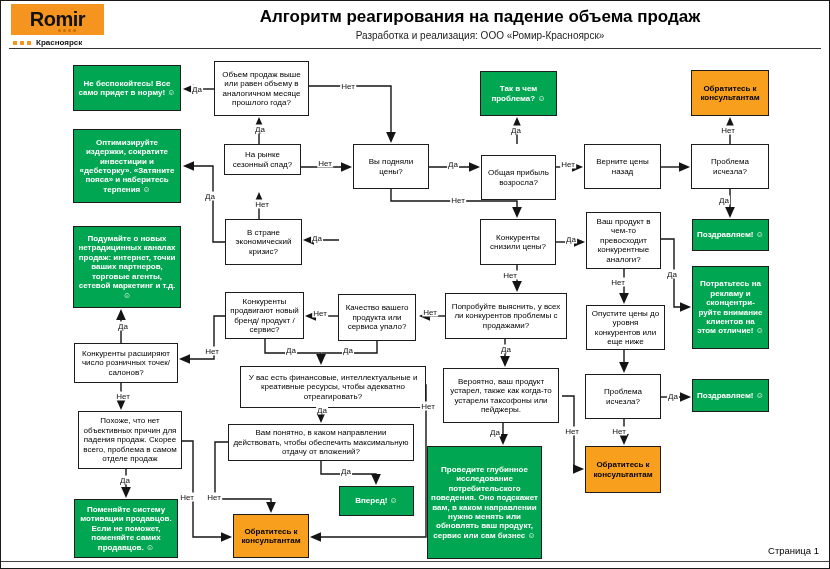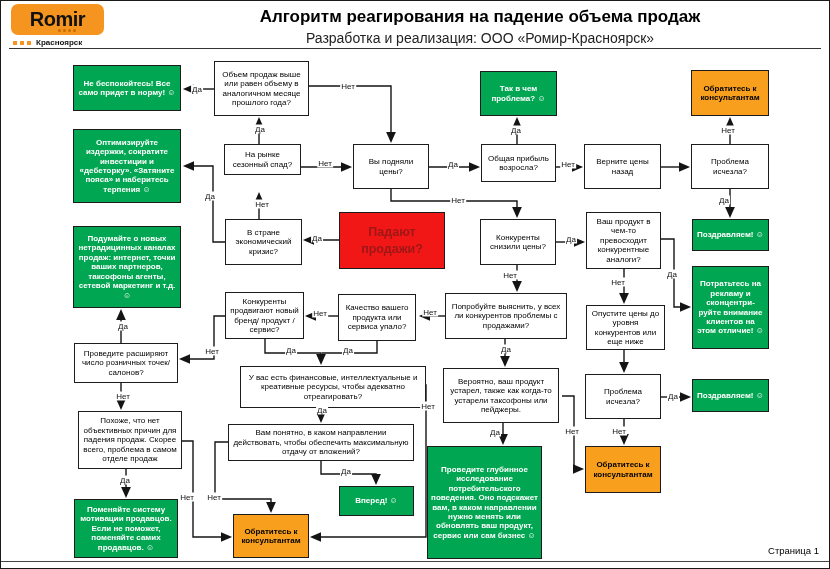--- a/index.html
+++ b/index.html
@@ -4,32 +4,32 @@
 <style>
   html,body{margin:0;padding:0;background:#fff;}
   .page{
     position:relative; width:830px; height:569px; overflow:hidden;
     box-sizing:border-box; border:1px solid #1a1a1a; background:#fff;
     font-family:"Liberation Sans", sans-serif;
   }
   
   .logo{
     position:absolute; left:10px; top:3px; width:93px; height:31px;
-    background:#F5941E; border-radius:7px; display:flex; align-items:center; justify-content:center;
+    background:#F5941E; border-radius:0; display:flex; align-items:center; justify-content:center;
   }
   .logo-text{ font-weight:bold; font-size:20px; color:#111; letter-spacing:-0.5px; }
   .logo-dots{ position:absolute; left:47px; bottom:3px; display:flex; gap:2px; }
   .logo-dots i{ width:3px; height:3px; background:#c86e00; border-radius:50%; }
   .city-row{ position:absolute; left:12px; top:37px; display:flex; align-items:center; gap:3px; }
   .city-row i{ width:4px; height:4px; background:#F5941E; display:inline-block; }
   .city-text{ font-weight:bold; font-size:8px; color:#111; margin-left:2px; }
   .title{ position:absolute; left:140px; right:10px; top:6px; text-align:center;
           font-weight:bold; font-size:17px; color:#000; }
   .subtitle{ position:absolute; left:140px; right:10px; top:29px; text-align:center;
-          font-size:14px; color:#222; }
+          font-size:10px; color:#222; }
   .hrule{ position:absolute; left:8px; right:8px; top:47px; border-top:1.5px solid #333; }
   .frule{ position:absolute; left:0px; right:0px; top:560px; border-top:1px solid #444; }
   .pagenum{ position:absolute; right:10px; top:544px; font-size:9.5px; color:#000; }
 
   
   .node{
     position:absolute; box-sizing:border-box; background:#fff; color:#000;
     border:1.5px solid #1c1c1c; display:flex; align-items:center; justify-content:center;
     text-align:center; font-size:8px; line-height:1.18; padding:2px 3px;
   }
@@ -113,36 +113,35 @@
     <polyline points="561,395 573,395 573,468 581,468" marker-end="url(#ah)"></polyline>
     <polyline points="502,422 502,442" marker-end="url(#ah)"></polyline>
   </svg>
 
   <div class="node green" style="left:72px;top:64px;width:108px;height:46px">Не беспокойтесь! Все само придет в норму! ☺</div>
   <div class="node" style="left:213px;top:60px;width:95px;height:55px">Объем продаж выше или равен объему в аналогичном месяце прошлого года?</div>
   <div class="node green" style="left:479px;top:70px;width:77px;height:45px">Так в чем проблема? ☺</div>
   <div class="node orange" style="left:690px;top:69px;width:78px;height:46px">Обратитесь к консультантам</div>
   <div class="node" style="left:223px;top:143px;width:77px;height:31px">На рынке сезонный спад?</div>
   <div class="node" style="left:352px;top:143px;width:76px;height:45px">Вы подняли цены?</div>
-  <div class="node" style="left:480px;top:143px;width:75px;height:38px">Общая прибыль возросла?</div>
+  <div class="node" style="left:480px;top:154px;width:75px;height:45px">Общая прибыль возросла?</div>
   <div class="node" style="left:583px;top:143px;width:77px;height:45px">Верните цены назад</div>
   <div class="node" style="left:690px;top:143px;width:78px;height:45px">Проблема исчезла?</div>
   <div class="node green" style="left:72px;top:128px;width:108px;height:74px">Оптимизируйте издержки, сократите инвестиции и «дебеторку». «Затяните пояса» и наберитесь терпения ☺</div>
   <div class="node" style="left:224px;top:218px;width:77px;height:46px">В стране экономический кризис?</div>
-  <div class="node start" style="left:338px;top:211px;width:106px;height:57px">Падают продажи?</div>
   <div class="node" style="left:479px;top:218px;width:76px;height:46px">Конкуренты снизили цены?</div>
   <div class="node" style="left:585px;top:211px;width:75px;height:57px">Ваш продукт в чем-то превосходит конкурентные аналоги?</div>
   <div class="node green" style="left:691px;top:218px;width:77px;height:32px">Поздравляем! ☺</div>
-  <div class="node green" style="left:72px;top:225px;width:108px;height:82px">Подумайте о новых нетрадицинных каналах продаж: интернет, точки ваших партнеров, таксофоны агенты, сетевой маркетинг и т.д. ☺</div>
+  <div class="node green" style="left:72px;top:225px;width:108px;height:82px">Подумайте о новых нетрадицинных каналах продаж: интернет, точки ваших партнеров, торговые агенты, сетевой маркетинг и т.д. ☺</div>
   <div class="node green" style="left:691px;top:265px;width:77px;height:83px">Потратьтесь на рекламу и сконцентри-руйте внимание клиентов на этом отличие! ☺</div>
   <div class="node" style="left:224px;top:291px;width:79px;height:47px">Конкуренты продвигают новый бренд/ продукт / сервис?</div>
   <div class="node" style="left:337px;top:293px;width:78px;height:47px">Качество вашего продукта или сервиса упало?</div>
   <div class="node" style="left:444px;top:292px;width:122px;height:46px">Попробуйте выяснить, у всех ли конкурентов проблемы с продажами?</div>
   <div class="node" style="left:585px;top:304px;width:79px;height:45px">Опустите цены до уровня конкурентов или еще ниже</div>
-  <div class="node" style="left:73px;top:342px;width:104px;height:40px">Проведите расширяют число розничных точек/ салонов?</div>
+  <div class="node" style="left:73px;top:342px;width:104px;height:40px">Конкуренты расширяют число розничных точек/ салонов?</div>
   <div class="node" style="left:239px;top:365px;width:186px;height:42px">У вас есть финансовые, интеллектуальные и креативные ресурсы, чтобы адекватно отреагировать?</div>
   <div class="node" style="left:442px;top:367px;width:116px;height:55px">Вероятно, ваш продукт устарел, также как когда-то устарели таксофоны или пейджеры.</div>
   <div class="node" style="left:584px;top:373px;width:76px;height:45px">Проблема исчезла?</div>
   <div class="node green" style="left:691px;top:378px;width:77px;height:33px">Поздравляем! ☺</div>
   <div class="node" style="left:77px;top:410px;width:104px;height:58px">Похоже, что нет объективных причин для падения продаж. Скорее всего, проблема в самом отделе продаж</div>
   <div class="node" style="left:227px;top:423px;width:186px;height:37px">Вам понятно, в каком направлении действовать, чтобы обеспечить максимальную отдачу от вложений?</div>
   <div class="node orange" style="left:584px;top:445px;width:76px;height:47px">Обратитесь к консультантам</div>
   <div class="node green" style="left:73px;top:498px;width:104px;height:59px">Поменяйте систему мотивации продавцов. Если не поможет, поменяйте самих продавцов. ☺</div>
   <div class="node green" style="left:338px;top:485px;width:75px;height:30px">Вперед! ☺</div>
   <div class="node orange" style="left:232px;top:513px;width:76px;height:44px">Обратитесь к консультантам</div>

